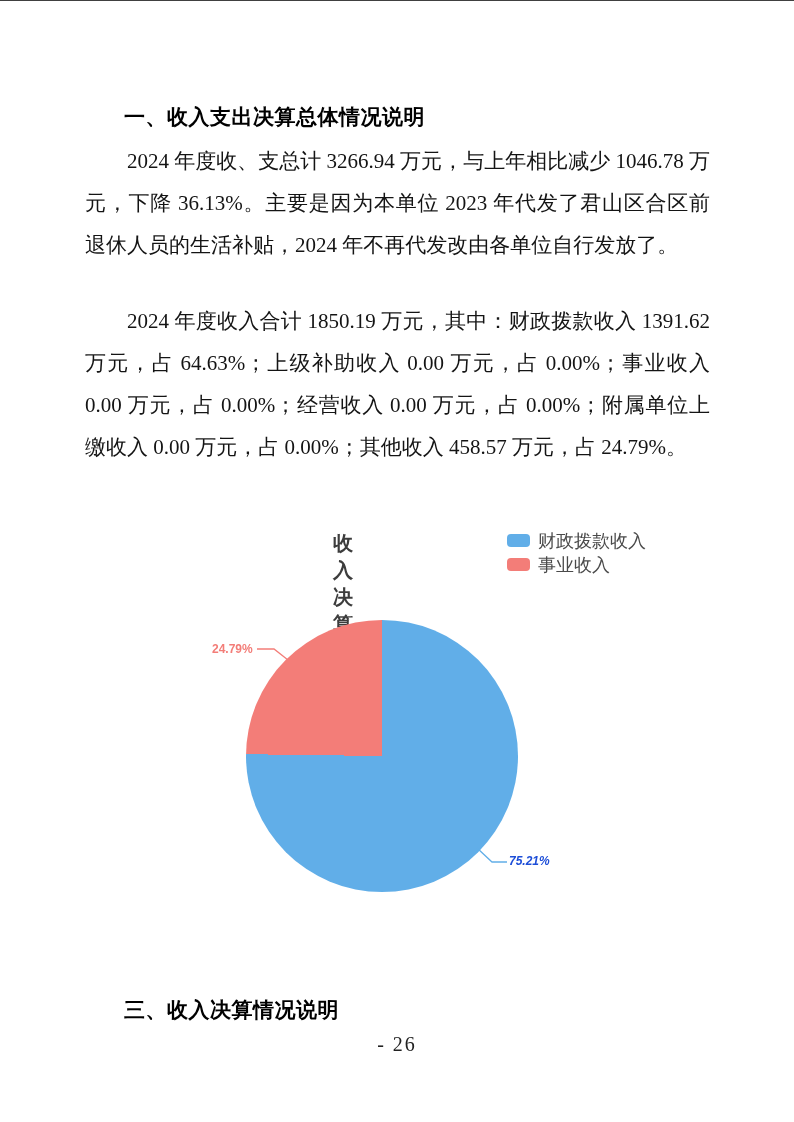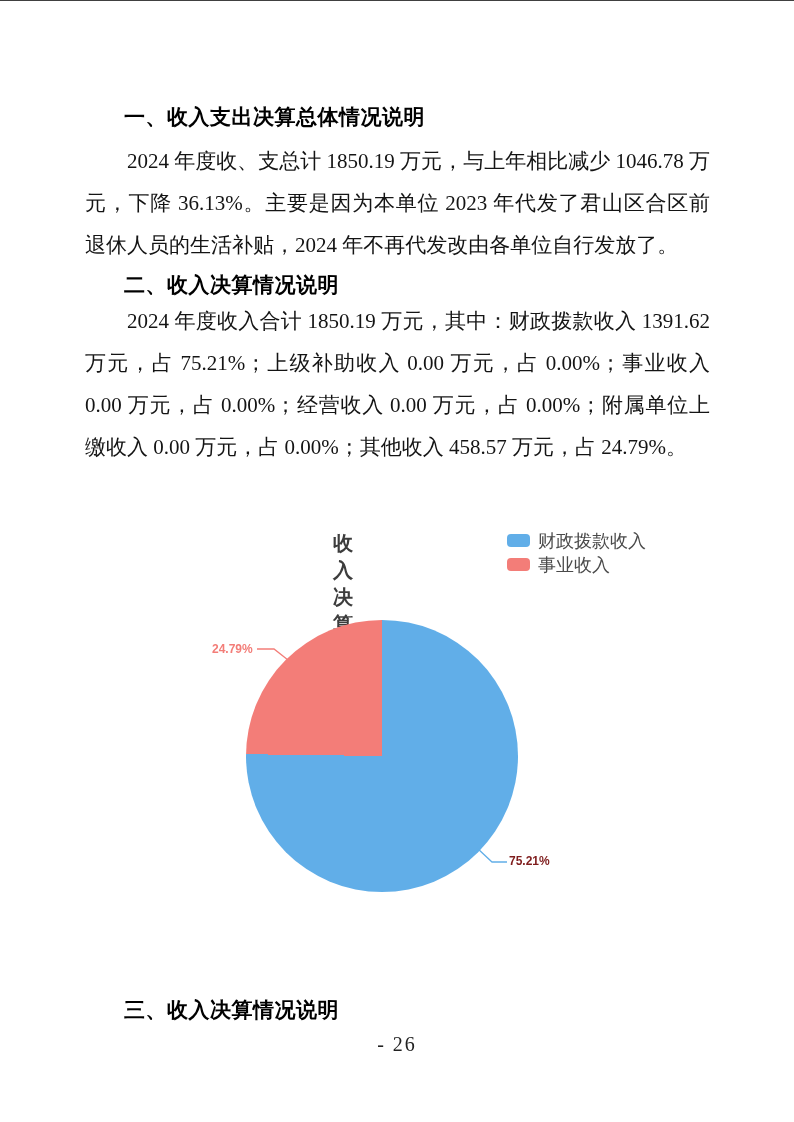--- a/index.html
+++ b/index.html
@@ -75,46 +75,45 @@
     letter-spacing: 2px;
   }
 </style>
 </head>
 <body>
 
 <div class="page">
 
   <div class="abs heading" style="top:103px">一、收入支出决算总体情况说明</div>
 
-  <div class="abs para" style="top:139px">2024 年度收、支总计 1850.19 万元，与上年相比减少 1046.78 万元，下降 36.13%。主要是因为本单位 2023 年代发了君山区合区前退休人员的生活补贴，2024 年不再代发改由各单位自行发放了。</div>
+  <div class="abs para" style="top:139px">2024 年度收、支总计 3266.94 万元，与上年相比减少 1046.78 万元，下降 36.13%。主要是因为本单位 2023 年代发了君山区合区前退休人员的生活补贴，2024 年不再代发改由各单位自行发放了。</div>
 
-  <div class="abs heading" style="top:271px">二、收入决算情况说明</div>
 
-  <div class="abs para" style="top:299px">2024 年度收入合计 1850.19 万元，其中：财政拨款收入 1391.62 万元，占 75.21%；上级补助收入 0.00 万元，占 0.00%；事业收入 0.00 万元，占 0.00%；经营收入 0.00 万元，占 0.00%；附属单位上缴收入 0.00 万元，占 0.00%；其他收入 458.57 万元，占 24.79%。</div>
+  <div class="abs para" style="top:299px">2024 年度收入合计 1850.19 万元，其中：财政拨款收入 1391.62 万元，占 64.63%；上级补助收入 0.00 万元，占 0.00%；事业收入 0.00 万元，占 0.00%；经营收入 0.00 万元，占 0.00%；附属单位上缴收入 0.00 万元，占 0.00%；其他收入 458.57 万元，占 24.79%。</div>
 
   <div class="abs chart">
 
     <div class="abs chart-title">收入决算图</div>
 
     <div class="abs legend">
       <div class="legend-item">
         <span class="legend-swatch" style="background: rgb(97, 174, 232);"></span>
         <span class="legend-label">财政拨款收入</span>
       </div>
       <div class="legend-item">
         <span class="legend-swatch" style="background: rgb(243, 125, 120);"></span>
         <span class="legend-label">事业收入</span>
       </div>
     </div>
 
     <div class="abs pie" style="background: conic-gradient(rgb(97, 174, 232) 0deg, rgb(97, 174, 232) 75.21%, rgb(243, 125, 120) 75.21%, rgb(243, 125, 120) 100%);"></div>
 
     <span class="abs pie-label red" style="color: rgb(243, 125, 120);">24.79%</span>
 
-    <span class="abs pie-label blue" style="color: #7f1d1d;">75.21%</span>
+    <span class="abs pie-label blue" style="color: #1d4ed8; font-style: italic;">75.21%</span>
 
     <svg class="abs leader-svg" width="794" height="1122" viewBox="0 0 794 1122">
       <polyline points="288,659 274,648 257,648" fill="none" stroke-width="1.3" stroke="#f37d78"></polyline>
       <polyline points="477,847 492,861 507,861" fill="none" stroke-width="1.3" stroke="#61aee8"></polyline>
     </svg>
   </div>
 
   <div class="abs heading" style="top:996px">三、收入决算情况说明</div>
 
   <div class="abs footer">- 26</div>

